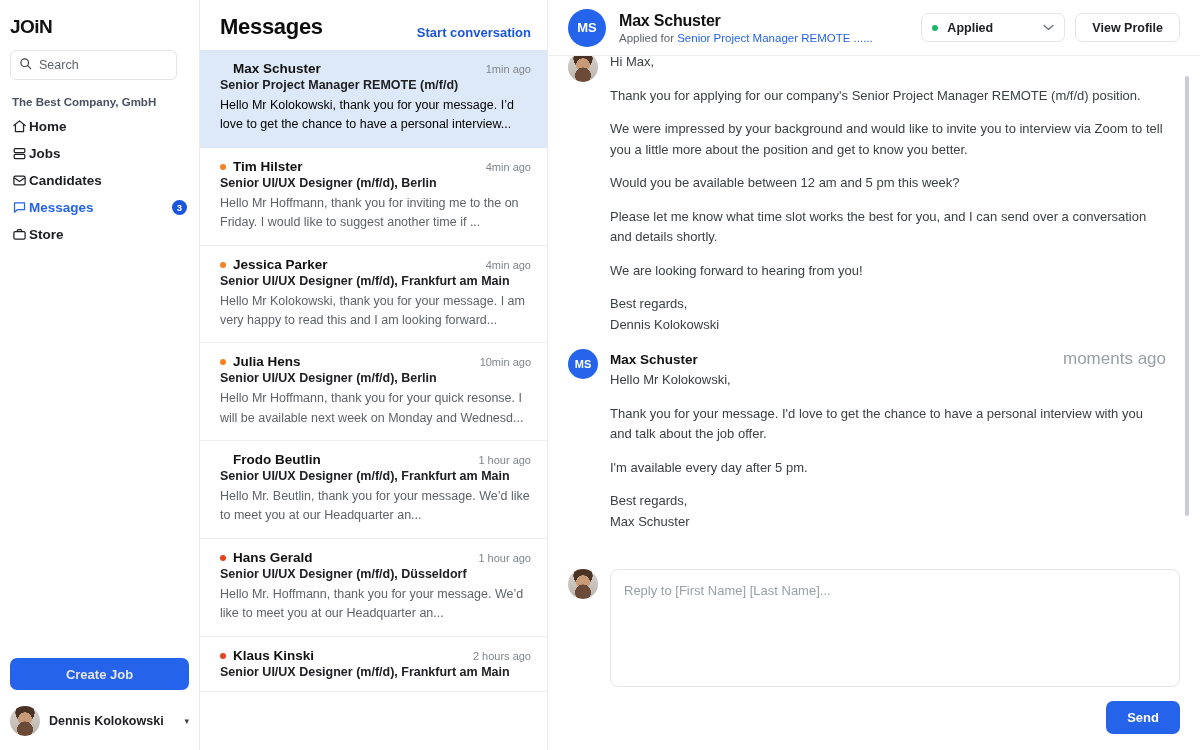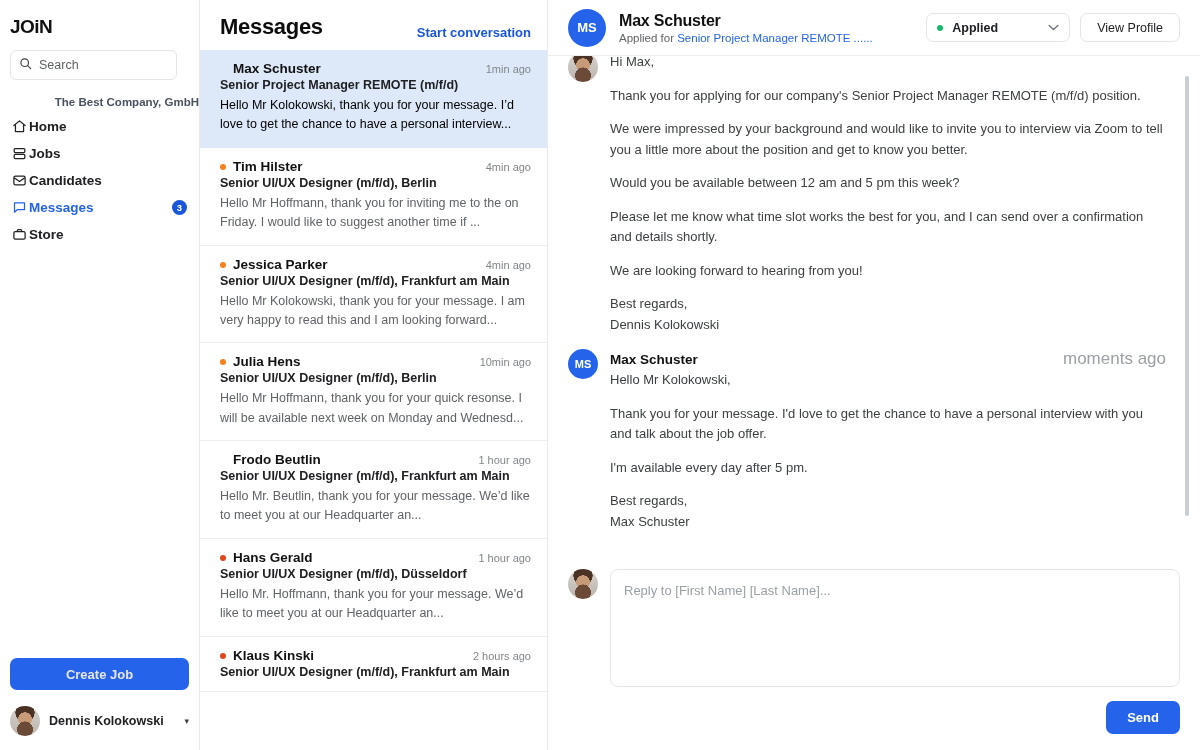--- a/index.html
+++ b/index.html
@@ -38,21 +38,21 @@
   .search-box svg { flex: 0 0 auto; }
   .search-input {
     border: none; outline: none; background: transparent;
     font-family: "Liberation Sans", sans-serif;
     font-size: 12.5px; color: #3c4043; width: 100%;
   }
   .search-input::placeholder { color: #5f6368; }
 
   .company-label {
     padding: 16px 0 5px 12px;
-    font-size: 11.5px; font-weight: 700; color: #4a5260; text-align: right;
+    font-size: 11.5px; font-weight: 700; color: #4a5260;
   }
   .nav { display: flex; flex-direction: column; }
   .nav-item {
     display: flex; align-items: center; gap: 2px;
     height: 27px; padding: 0 12px;
     font-size: 13.5px; font-weight: 600; color: #202124;
     cursor: pointer; position: relative;
   }
   .nav-item .ico { width: 15px; height: 15px; display: flex; align-items: center; justify-content: center; flex: 0 0 15px; }
   .nav-item.active { color: #2563eb; }
@@ -153,21 +153,21 @@
     display: flex; align-items: center; padding: 0 10px;
     font-size: 12.5px; font-weight: 600; color: #202124;
     cursor: pointer; background: #fff;
   }
   .status-dot { width: 6px; height: 6px; border-radius: 50%; background: #18b86b; margin-right: 9px; flex: 0 0 6px; }
   .status-chev { margin-left: auto; color: #70757a; font-size: 10px; }
   .view-profile {
     height: 29px; padding: 0 16px;
     border: 1px solid #e3e5e8; border-radius: 7px; background: #fff;
     font-family: "Liberation Sans", sans-serif;
-    font-size: 12.5px; font-weight: 400; color: #202124; cursor: pointer;
+    font-size: 12.5px; font-weight: 700; color: #202124; cursor: pointer;
   }
 
   .thread-body {
     flex: 1; overflow: hidden; position: relative;
     padding: 0 20px 0 20px;
   }
   .msg { display: flex; padding-top: 14px; }
   .msg.first { padding-top: 0; margin-top: -4px; }
   .msg-avatar { flex: 0 0 30px; width: 30px; }
   .msg-avatar .avatar-photo { width: 30px; height: 30px; }
@@ -394,21 +394,21 @@
 
       <div class="msg first">
         <div class="msg-avatar">
           <div class="avatar-photo"></div>
         </div>
         <div class="msg-body">
           <div class="msg-para">Hi Max,</div>
           <div class="msg-para">Thank you for applying for our company's Senior Project Manager REMOTE (m/f/d) position.</div>
           <div class="msg-para">We were impressed by your background and would like to invite you to interview via Zoom to tell you a little more about the position and get to know you better.</div>
           <div class="msg-para">Would you be available between 12 am and 5 pm this week?</div>
-          <div class="msg-para">Please let me know what time slot works the best for you, and I can send over a confirmation and details shortly.</div>
+          <div class="msg-para">Please let me know what time slot works the best for you, and I can send over a conversation and details shortly.</div>
           <div class="msg-para">We are looking forward to hearing from you!</div>
           <div class="msg-para" style="margin-bottom:0">Best regards,</div>
           <div class="msg-para">Dennis Kolokowski</div>
         </div>
       </div>
 
       <div class="msg">
         <div class="msg-avatar">
           <div class="av-initials" style="width:30px;height:30px;flex:0 0 30px;font-size:11px">MS</div>
         </div>

